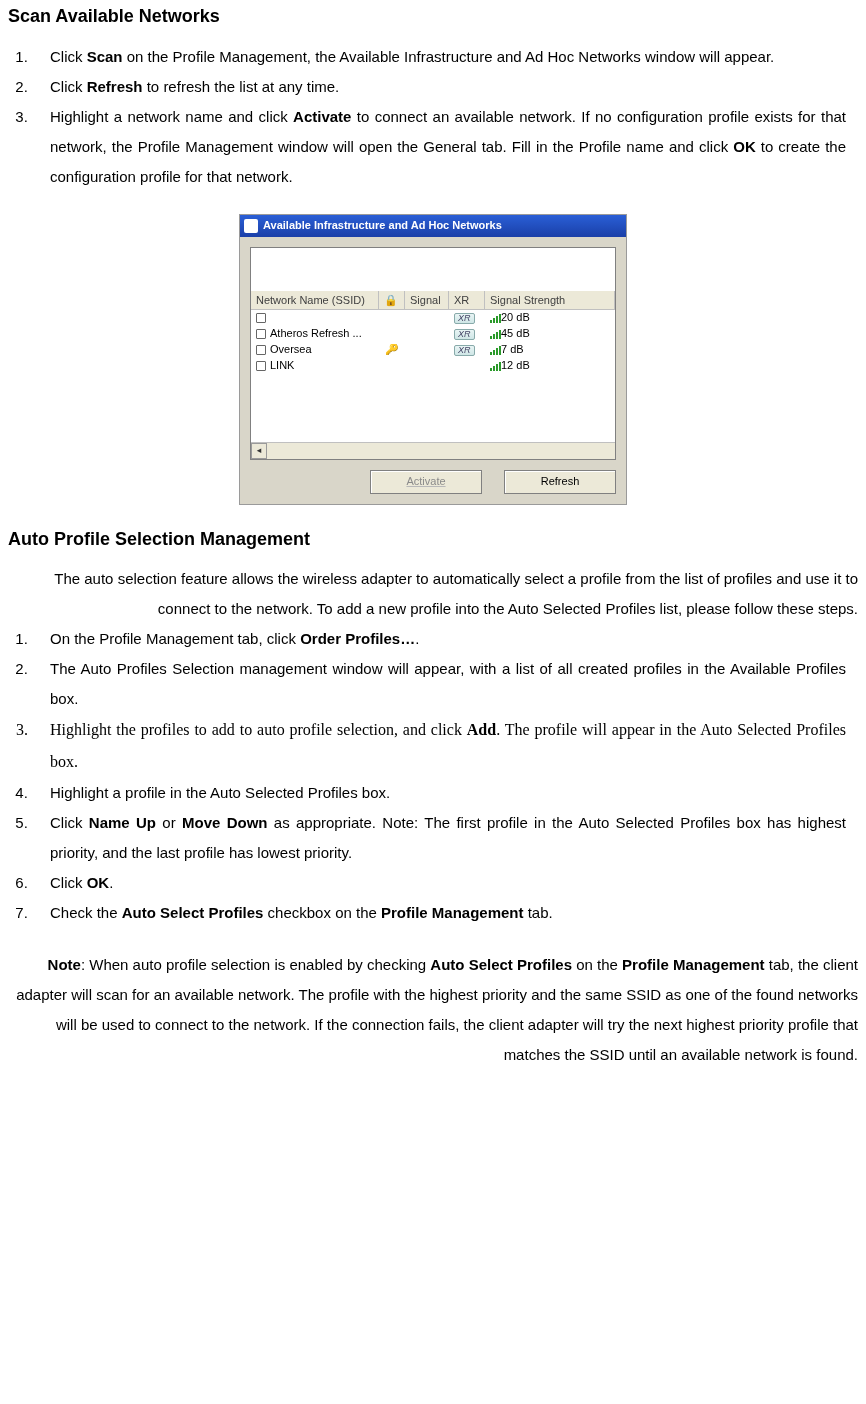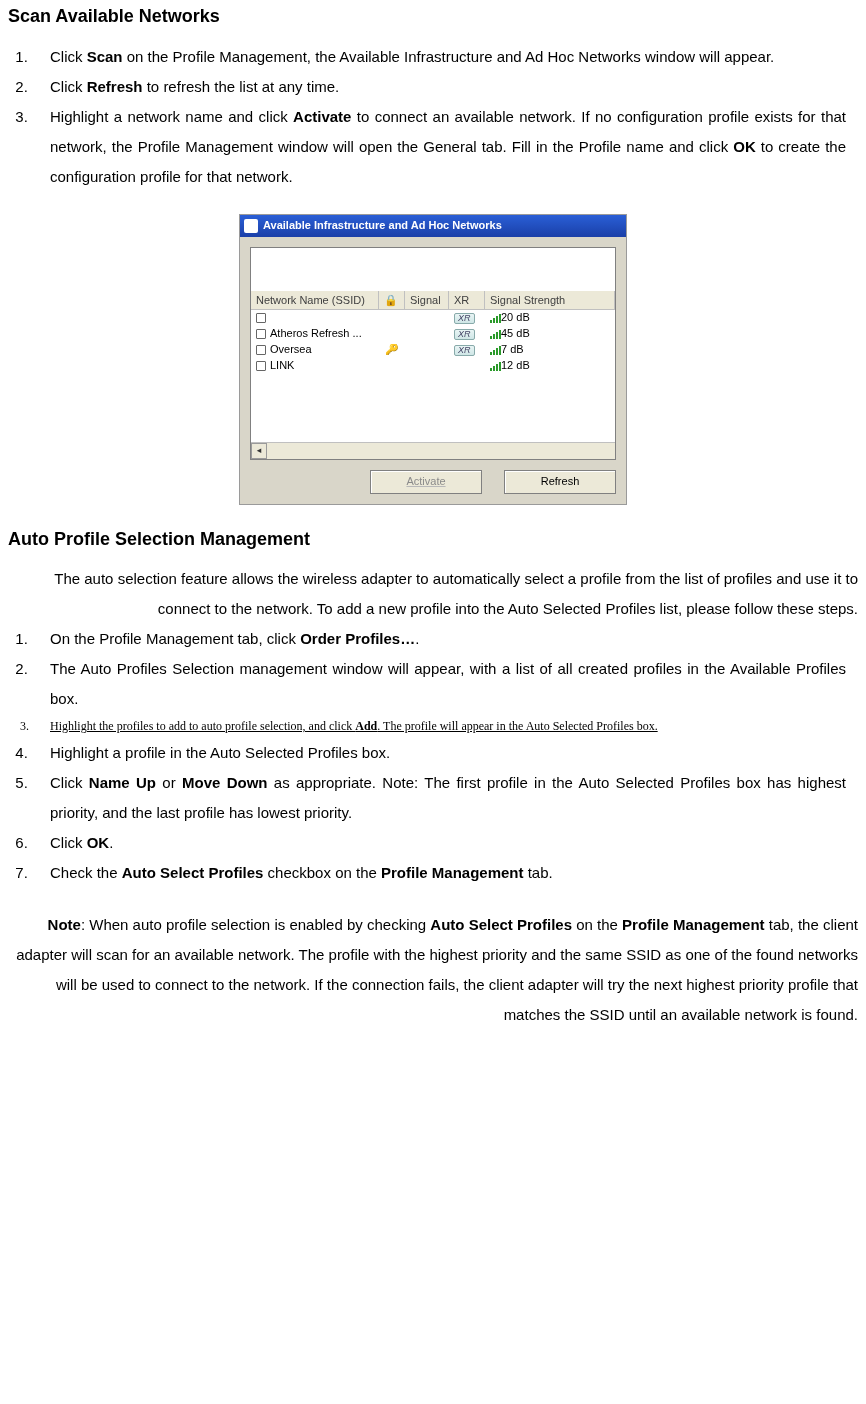--- a/index.html
+++ b/index.html
@@ -27,22 +27,21 @@
     padding-left: 18px;
     text-align: justify;
   }
   p.para {
     margin: 0 0 0 0;
     text-align: right;
   }
   .bold { font-weight: bold; }
   .serif-item {
     font-family: Georgia, "Times New Roman", serif;
-    font-size: 12px;
-    text-decoration: underline;
+    font-size: 16px;
   }
 
   
   .shot-wrap {
     width: 386px;
     margin: 0 auto 24px auto;
     line-height: 1.0;
     font-size: 11px;
     font-family: Tahoma, Arial, sans-serif;
     border: 1px solid #9a9a9a;

